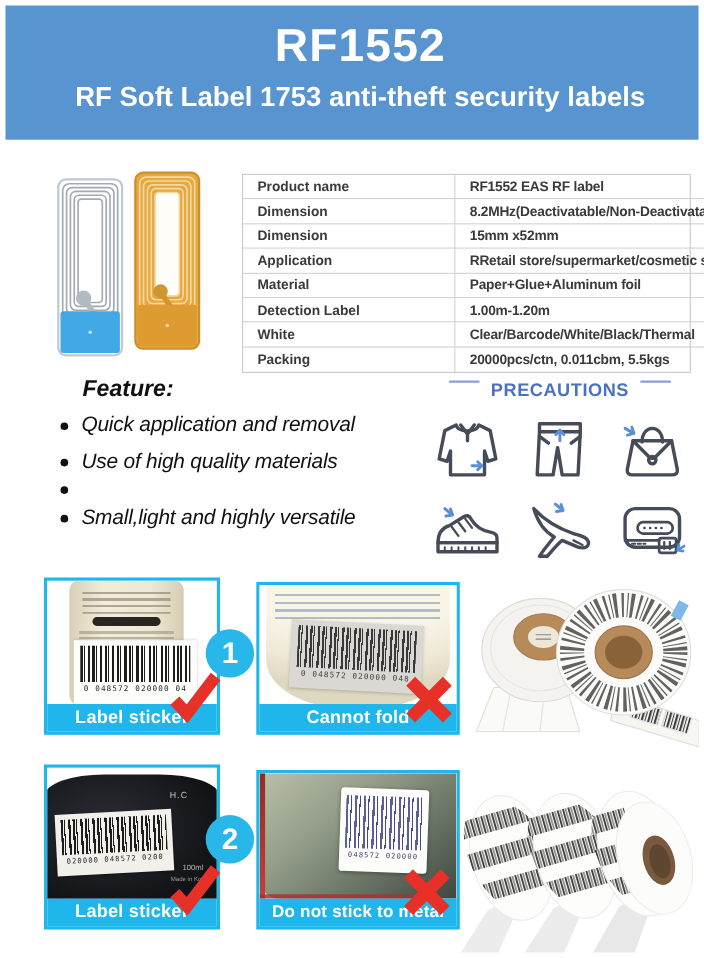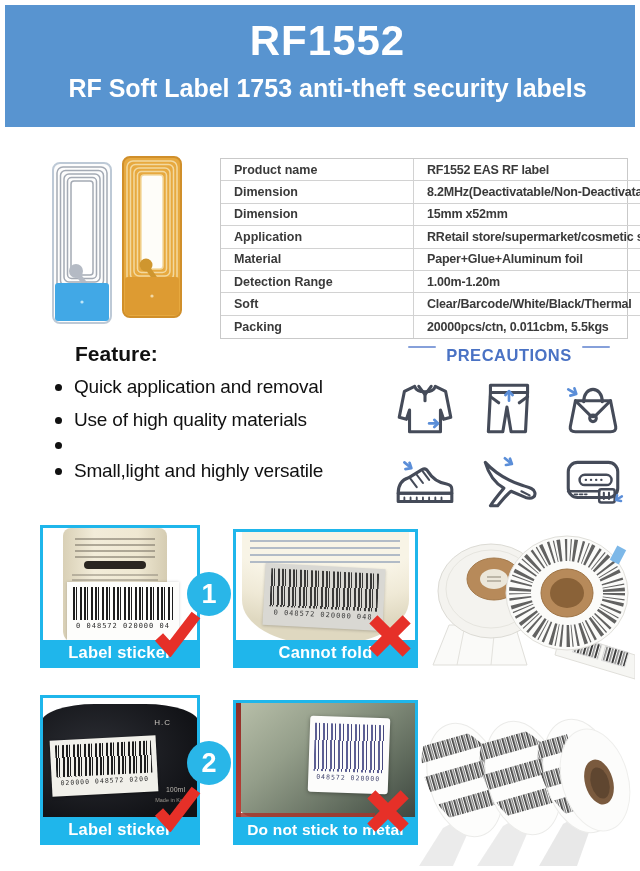--- a/index.html
+++ b/index.html
@@ -14,21 +14,21 @@
   
   .spec { position:absolute; left:220px; top:158px; width:408px; height:181px; border:1px solid #c9c9c9; display:grid; grid-template-columns:192px 1fr; grid-auto-rows:1fr; background:#fff; }
   .spec .cell { display:flex; align-items:center; padding-left:13px; font-size:12.5px; font-weight:700; color:#3a3a3a; border-bottom:1px solid #d2d2d2; white-space:nowrap; }
   .spec .cell.val { border-left:1px solid #d2d2d2; font-weight:600; letter-spacing:-0.2px; }
   .spec .row-last { border-bottom:none; }
 
   
   .labels-svg { position:absolute; left:45px; top:153px; }
 
   
-  .features { position:absolute; left:55px; top:342px; width:330px; }
+  .features { position:absolute; left:55px; top:342px; width:330px;font-style:italic; }
   .feat-head { font-size:21px; font-weight:700; color:#111; margin-left:20px; margin-bottom:10px; }
   .feat-item { display:flex; align-items:center; margin-bottom:11px; }
   .feat-item .dot { width:7px; height:7px; border-radius:50%; background:#111; margin-right:12px; flex:none; }
   .feat-item .txt { font-size:19px; color:#101010; font-weight:500; letter-spacing:-0.2px; }
 
   
   .prec-title { position:absolute; left:385px; top:346px; width:248px; display:flex; justify-content:center; gap:10px; }
   .prec-title .dash { width:28px; height:2px; background:#86a0da; border-radius:2px; }
   .prec-title .ttl { font-size:16.5px; font-weight:700; color:#4a72c4; letter-spacing:0.5px; }
   .prec-grid { position:absolute; left:383px; top:372px; width:252px; height:148px; display:grid; grid-template-columns:repeat(3,1fr); grid-template-rows:1fr 1fr; justify-items:center; align-items:center; }
@@ -129,23 +129,23 @@
     <div class="cell">Product name</div>
     <div class="cell val">RF1552 EAS RF label</div>
     <div class="cell">Dimension</div>
     <div class="cell val">8.2MHz(Deactivatable/Non-Deactivatable)</div>
     <div class="cell">Dimension</div>
     <div class="cell val">15mm x52mm</div>
     <div class="cell">Application</div>
     <div class="cell val">RRetail store/supermarket/cosmetic store</div>
     <div class="cell">Material</div>
     <div class="cell val">Paper+Glue+Aluminum foil</div>
-    <div class="cell">Detection Range</div>
+    <div class="cell">Detection Label</div>
     <div class="cell val">1.00m-1.20m</div>
-    <div class="cell">Soft</div>
+    <div class="cell">White</div>
     <div class="cell val">Clear/Barcode/White/Black/Thermal</div>
     <div class="cell row-last">Packing</div>
     <div class="cell val row-last">20000pcs/ctn, 0.011cbm, 5.5kgs</div>
   </div>
 
   <div class="features">
     <div class="feat-head">Feature:</div>
     <div class="feat-item">
         <span class="dot"></span>
         <span class="txt">Quick application and removal</span>

